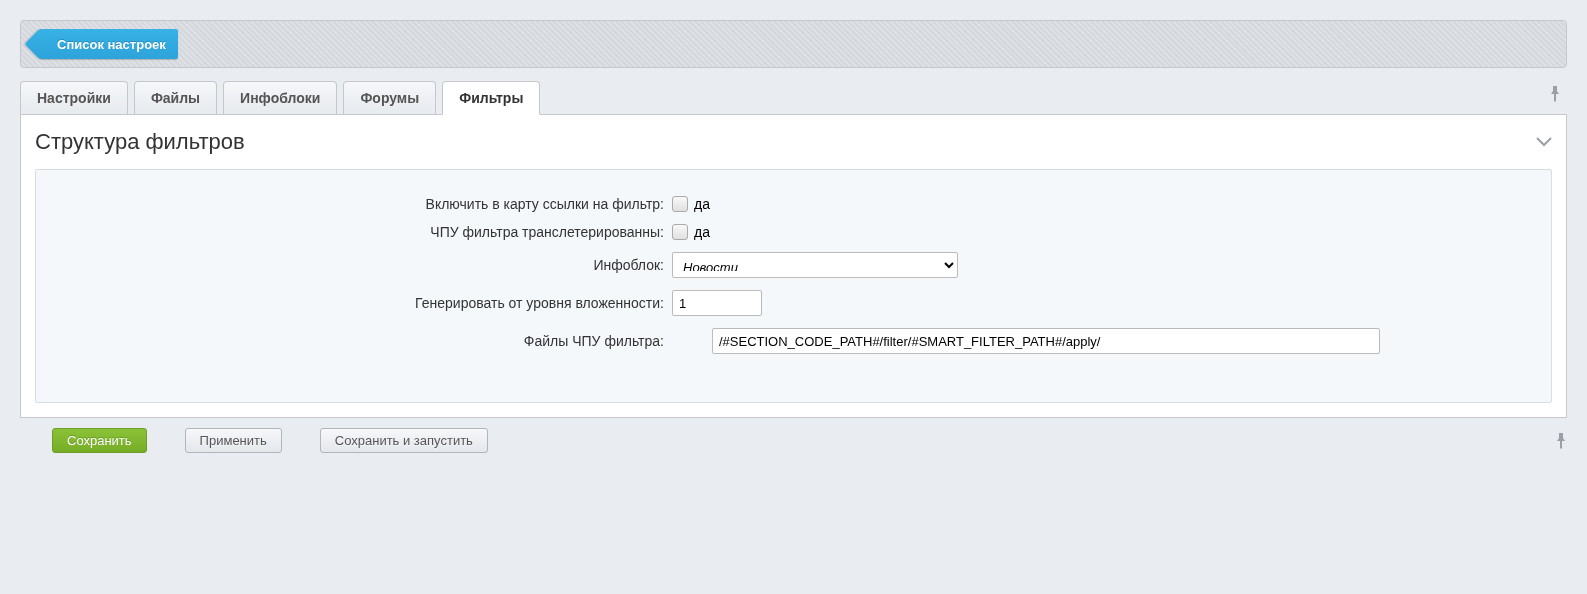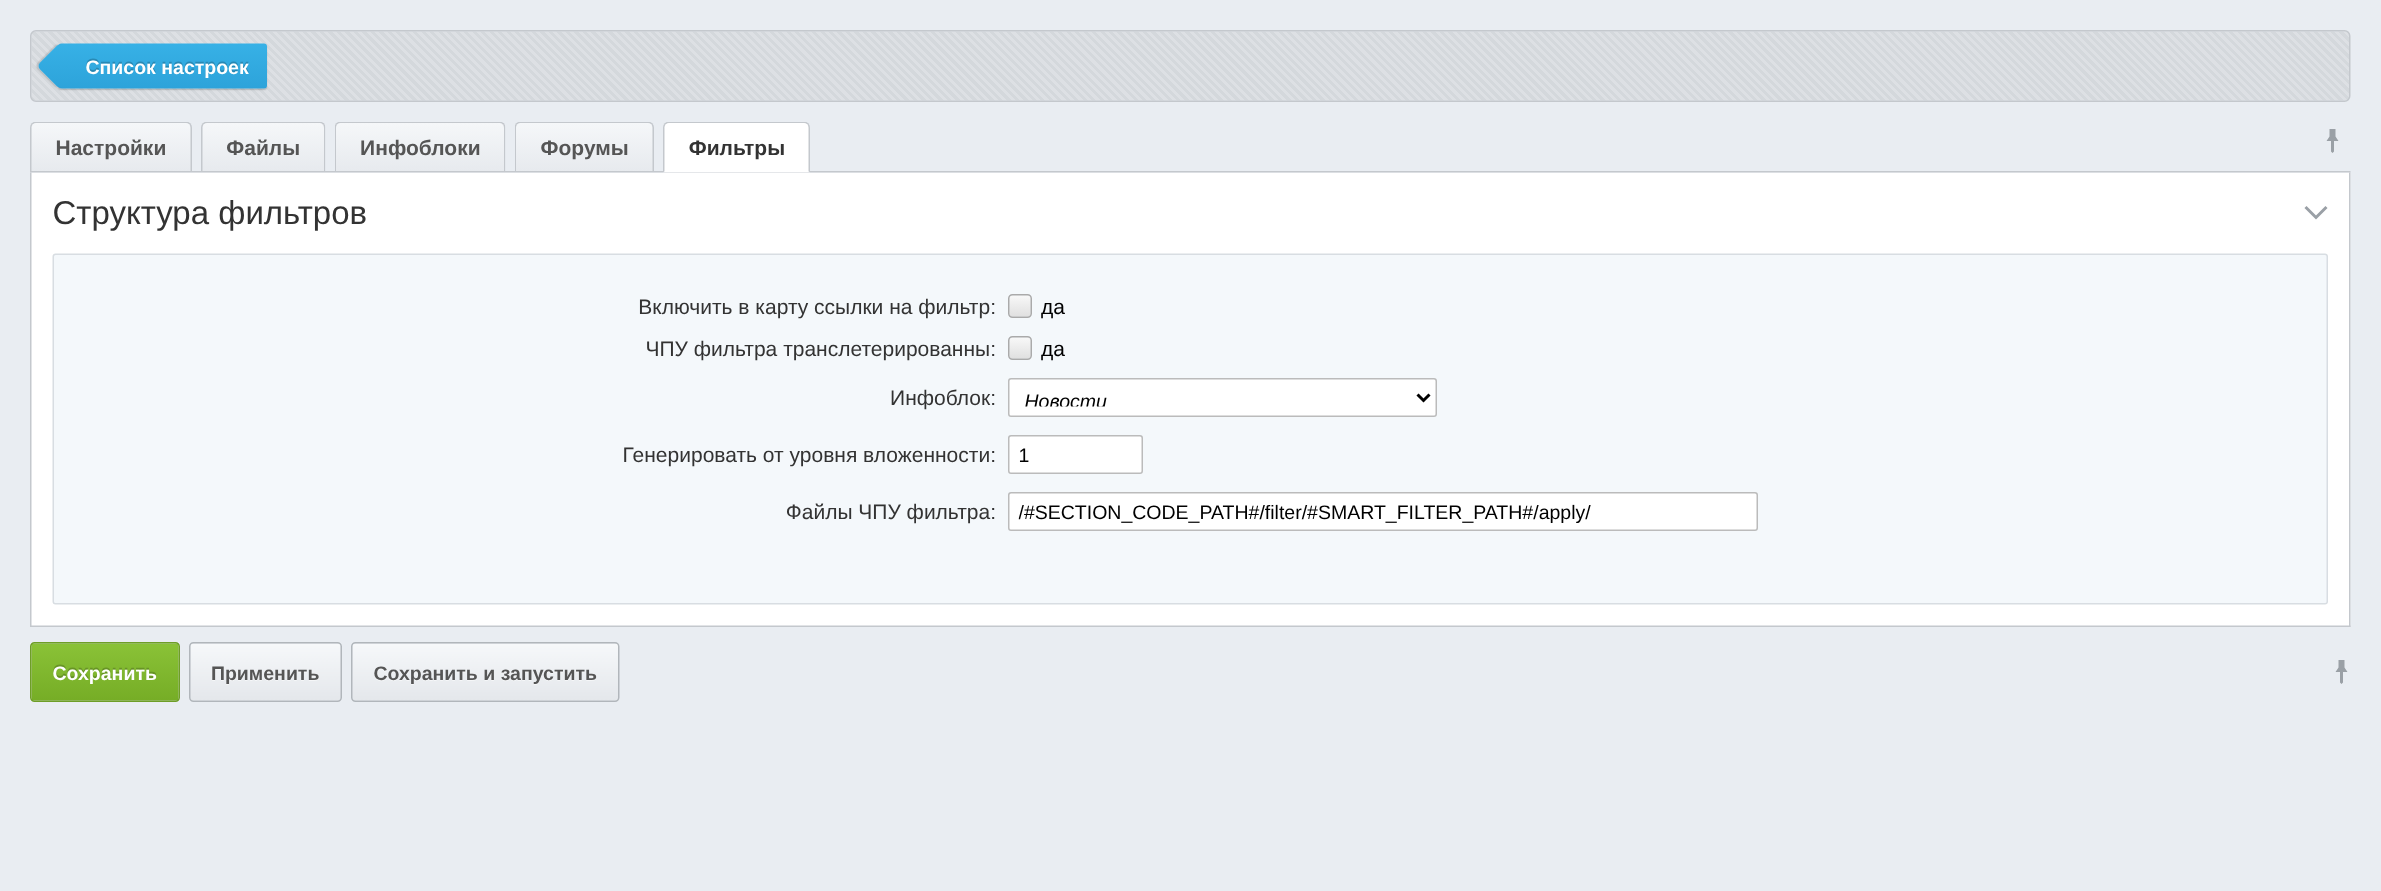--- a/index.html
+++ b/index.html
@@ -154,36 +154,37 @@
 }
 input[type=text] {
   font-family: inherit;
   font-size: 13px;
   height: 26px;
   border: 1px solid #bbb;
   border-radius: 2px;
   padding: 2px 6px;
 }
 .input-small { width: 90px; }
-.input-wide { width: 500px; }
+.input-wide { width: 668px; margin-left: 40px; }
 .buttons-row {
   margin: 0 20px;
   display: flex;
   align-items: center;
   gap: 6px;
 }
 .btn {
-  height: 40px;
+  height: 25px;
   border-radius: 3px;
   border: 1px solid #b1b6bb;
   padding: 0 14px;
   font-size: 13px;
-  font-weight: bold;
+  font-weight: normal;
   cursor: pointer;
   text-shadow: 0 1px 0 rgba(255,255,255,0.5);
+  margin-left: 32px;
 }
 .btn-green {
   background: linear-gradient(to bottom, #8ac237, #76ad26);
   border-color: #6e9e27;
   color: #fff;
   text-shadow: 0 -1px 0 rgba(0,0,0,0.2);
 }
 .btn-grey {
   background: linear-gradient(to bottom, #f6f8fa, #e4e7eb);
   color: #555;

